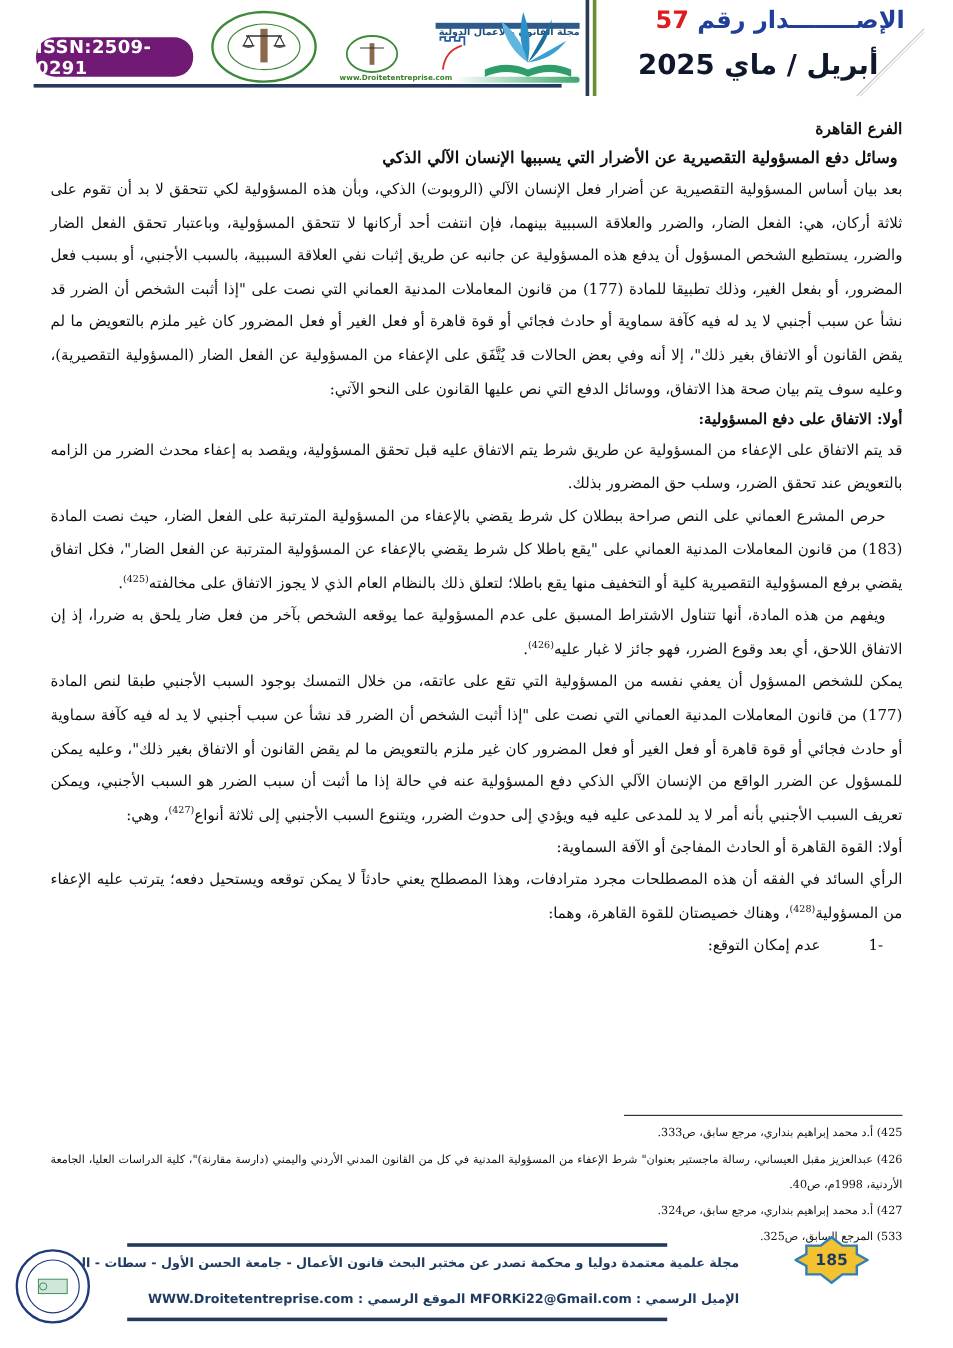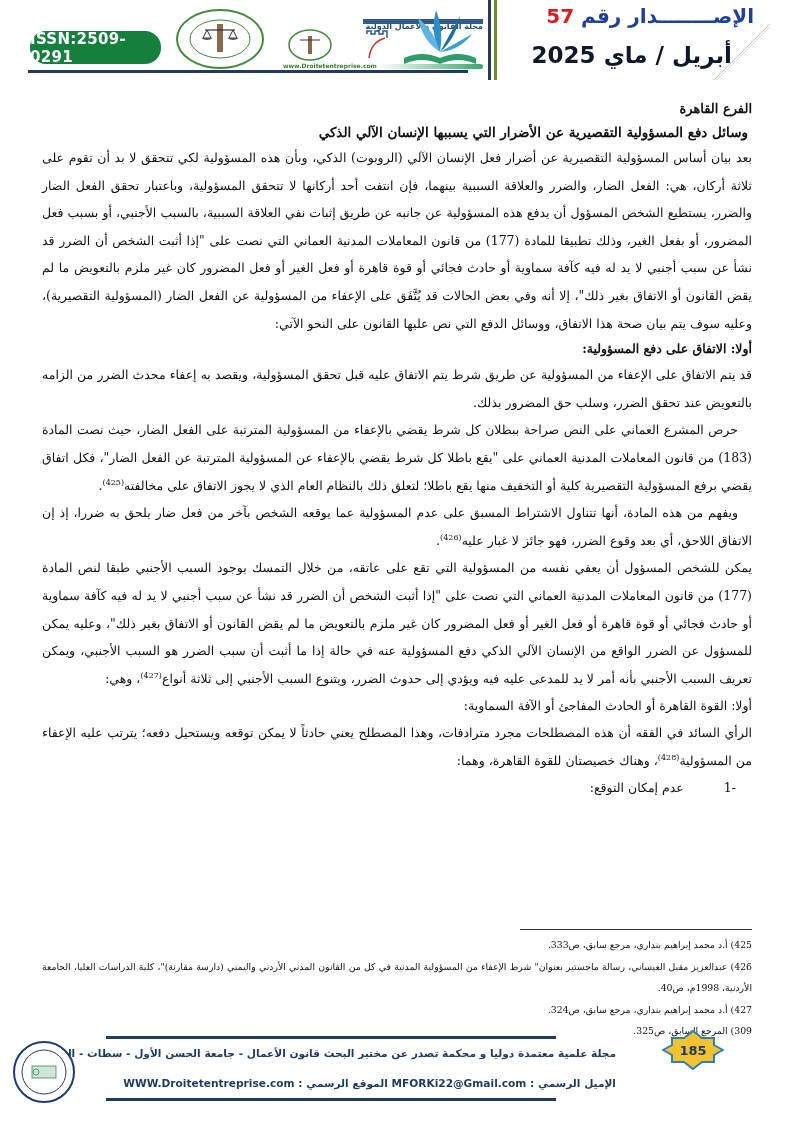--- a/index.html
+++ b/index.html
@@ -1,21 +1,21 @@
 <!DOCTYPE html>
 <html><head>
   <meta charset="utf-8">
   <style>
     html, body { margin: 0; padding: 0; background: #ffffff; }
     body { width: 794px; height: 1123px; position: relative; overflow: hidden;
            font-family: "DejaVu Serif", serif; color: #111; }
     
     .header { position: absolute; left: 0; top: 0; width: 794px; height: 90px; }
     .issn { position: absolute; left: 30px; top: 31px; width: 131px; height: 33px;
-            background: #15803d; border-radius: 16px; color: #fff;
+            background: #701a75; border-radius: 16px; color: #fff;
             font-family: "DejaVu Sans", sans-serif; font-size: 15px; font-weight: bold;
             display: flex; align-items: center; justify-content: center; letter-spacing: 0.3px; }
     .lab-seal { position: absolute; left: 175px; top: 8px; width: 90px; height: 62px; }
     .journal-logo { position: absolute; left: 283px; top: 6px; width: 200px; height: 66px; }
     .journal-logo .jl-title { position: absolute; right: 0; top: 16px; font-family: "DejaVu Sans", sans-serif;
             font-size: 8px; font-weight: bold; color: #1f4e79; direction: rtl; white-space: nowrap; }
     .journal-logo .jl-band { position: absolute; right: 0; top: 13px; width: 120px; height: 5px; background: #2e5b8a; }
     .journal-logo .jl-url { position: absolute; left: 0; top: 56px; font-family: "DejaVu Sans", sans-serif;
             font-size: 6px; font-weight: bold; color: #3a7d2c; }
     .journal-logo .jl-swoosh { position: absolute; left: 95px; top: 58px; width: 105px; height: 5px;
@@ -139,21 +139,21 @@
     <span>-1</span>
     <span>عدم إمكان التوقع:</span>
   </div>
 </div>
 
 <div class="fn-rule"></div>
 <div class="footnotes">
   <p class="fn">425) أ.د محمد إبراهيم بنداري، مرجع سابق، ص333.</p>
   <p class="fn">426) عبدالعزيز مقبل العيساني، رسالة ماجستير بعنوان" شرط الإعفاء من المسؤولية المدنية في كل من القانون المدني الأردني واليمني (دارسة مقارنة)"، كلية الدراسات العليا، الجامعة الأردنية، 1998م، ص40.</p>
   <p class="fn">427) أ.د محمد إبراهيم بنداري، مرجع سابق، ص324.</p>
-  <p class="fn">309) المرجع السابق، ص325.</p>
+  <p class="fn">533) المرجع السابق، ص325.</p>
 </div>
 
 <div class="page-badge">
   <svg viewBox="0 0 62 40" width="62" height="40">
     <polygon points="31,1 40,8 52,8 52,15 61,20 52,25 52,32 40,32 31,39 22,32 10,32 10,25 1,20 10,15 10,8 22,8" fill="#f2c230" stroke="#2f7fb8" stroke-width="2"></polygon>
   </svg>
   <div class="num">185</div>
 </div>
 
 <div class="footer-rule-top"></div>

